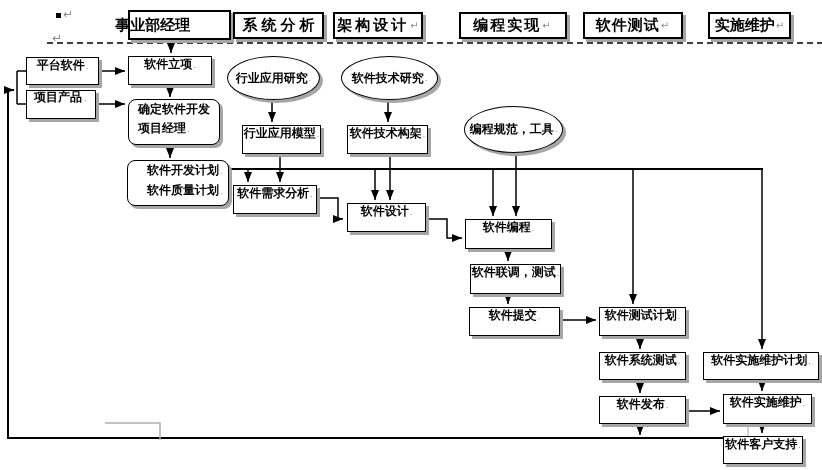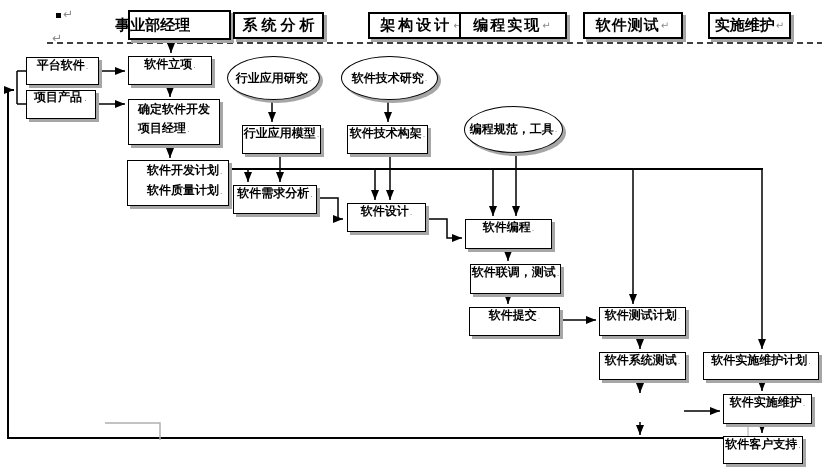--- a/index.html
+++ b/index.html
@@ -7,31 +7,31 @@
          font-family:"DejaVu Sans",sans-serif;color:#000;}
   svg.connectors{position:absolute;left:0;top:0;width:822px;height:470px;}
 
   
   .hdr{position:absolute;background:#fff;border:2px solid #000;box-shadow:3px 3px 0 #a6a6a6;
        display:flex;align-items:center;justify-content:center;
        font-weight:bold;font-size:15px;white-space:nowrap;}
   .hdr .mark{font-size:10px;color:#8a8a8a;font-weight:normal;margin-left:1px;}
   #h-division{left:128px;top:10px;width:99px;height:26px;gap:44px;}
   #h-analysis{left:233px;top:12px;width:83px;height:23px;letter-spacing:4px;padding-left:4px;}
-  #h-archdesign{left:333px;top:12px;width:83px;height:23px;letter-spacing:3px;padding-left:11px;margin-left:35px;}
+  #h-archdesign{left:333px;top:12px;width:83px;height:23px;letter-spacing:3px;padding-left:3px;}
   #h-coding{left:459px;top:12px;width:104px;height:23px;letter-spacing:2px;}
   #h-testing{left:583px;top:12px;width:96px;height:23px;letter-spacing:1px;}
   #h-maintain{left:708px;top:12px;width:79px;height:23px;}
 
   
   .box{position:absolute;background:#fff;border:1.5px solid #000;box-shadow:3px 3px 0 #a6a6a6;
        display:flex;flex-direction:column;align-items:center;
        font-weight:bold;font-size:12px;white-space:nowrap;line-height:15px;}
   .box .mark,.ellipse .mark{font-size:8px;color:#8a8a8a;font-weight:normal;margin-left:1px;}
-  .box.two{align-items:flex-start;padding-left:9px;line-height:19px;}
+  .box.two{align-items:flex-start;padding-left:9px;line-height:19px;border-radius:8px;}
   #b-platform{left:26px;top:57px;width:71px;height:26px;}
   #b-product{left:26px;top:90px;width:68px;height:27px;font-family:Liberation Mono, monospace;}
   #b-initiate{left:128px;top:56px;width:82px;height:27px;}
   #b-confirm{left:128px;top:99px;width:81px;height:44px;}
   #b-plan{left:127px;top:160px;width:81px;height:44px;padding-left:19px;}
   #b-model{left:242px;top:125px;width:77px;height:27px;}
   #b-arch{left:347px;top:125px;width:79px;height:27px;}
   #b-req{left:233px;top:185px;width:82px;height:27px;}
   #b-design{left:347px;top:203px;width:77px;height:27px;}
   #b-coding{left:465px;top:219px;width:85px;height:28px;}
@@ -193,20 +193,23 @@
   </div>
   <div class="box" id="b-submit">
     <span><span>软件提交</span><span class="mark">.</span></span>
   </div>
   <div class="box" id="b-testplan">
     <span><span>软件测试计划</span><span class="mark">.</span></span>
   </div>
   <div class="box" id="b-systest">
     <span><span>软件系统测试</span><span class="mark">.</span></span>
   </div>
+  <div class="box" id="b-release">
+    <span><span>软件发布</span><span class="mark">.</span></span>
+  </div>
   <div class="box" id="b-maintplan">
     <span><span>软件实施维护计划</span><span class="mark">.</span></span>
   </div>
   <div class="box" id="b-maint">
     <span><span>软件实施维护</span><span class="mark">.</span></span>
   </div>
   <div class="box" id="b-support">
     <span><span>软件客户支持</span><span class="mark">.</span></span>
   </div>
 

